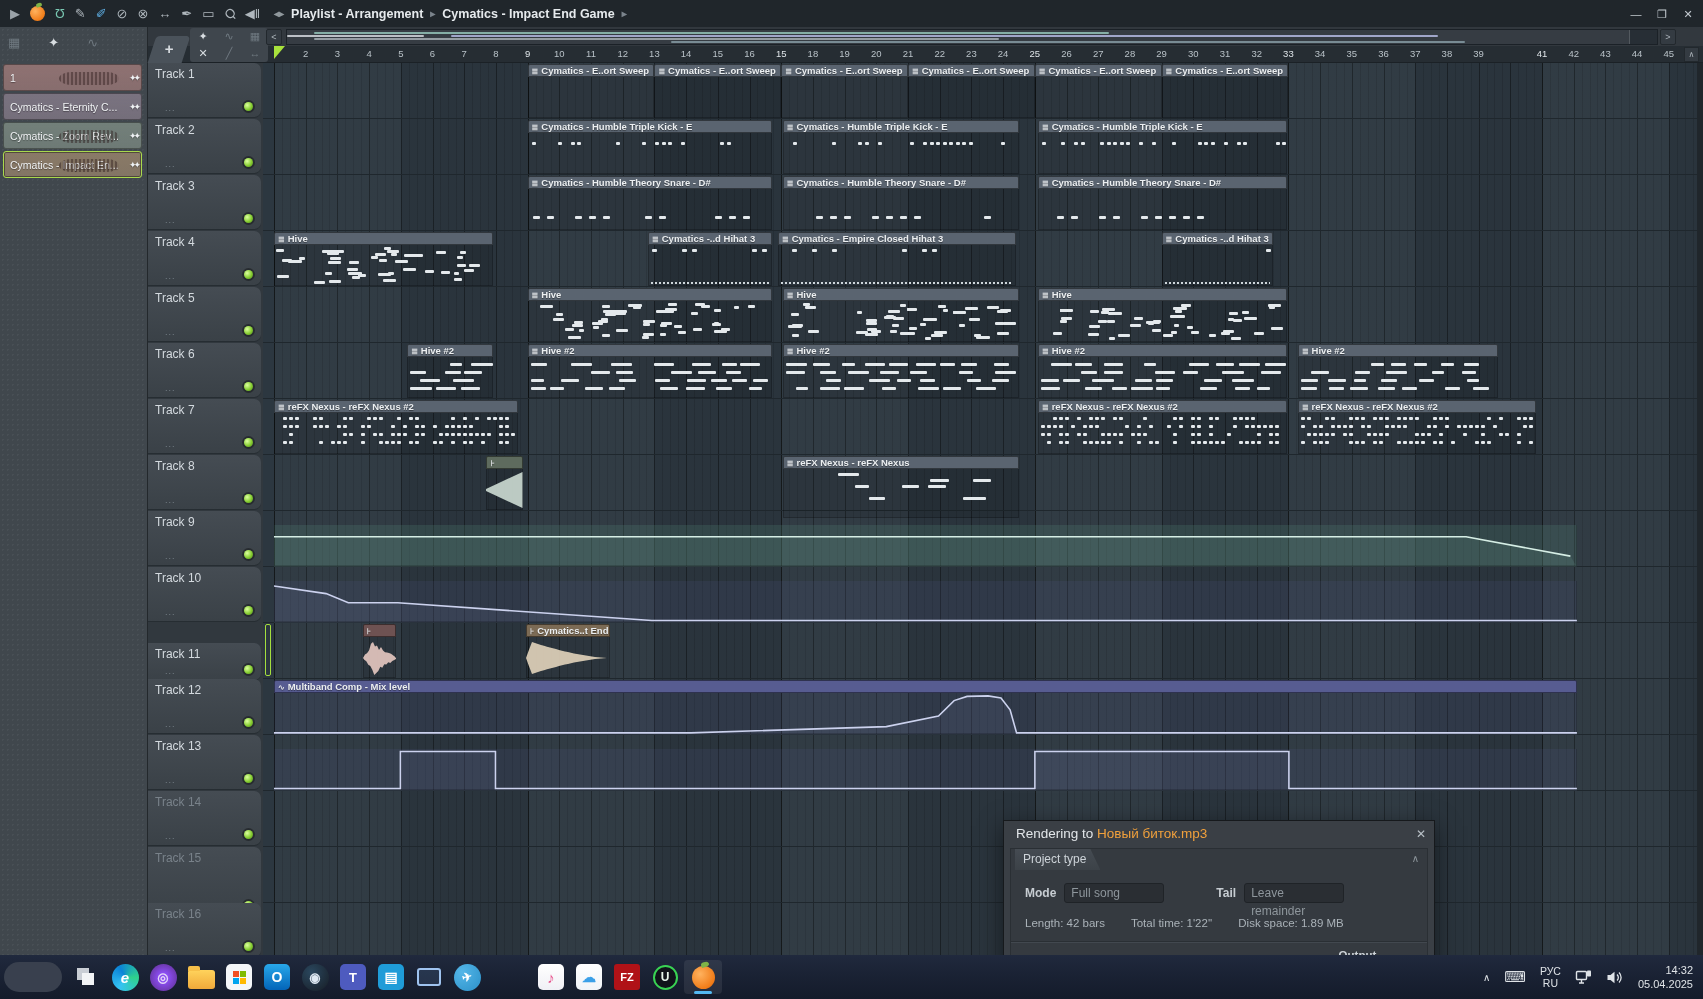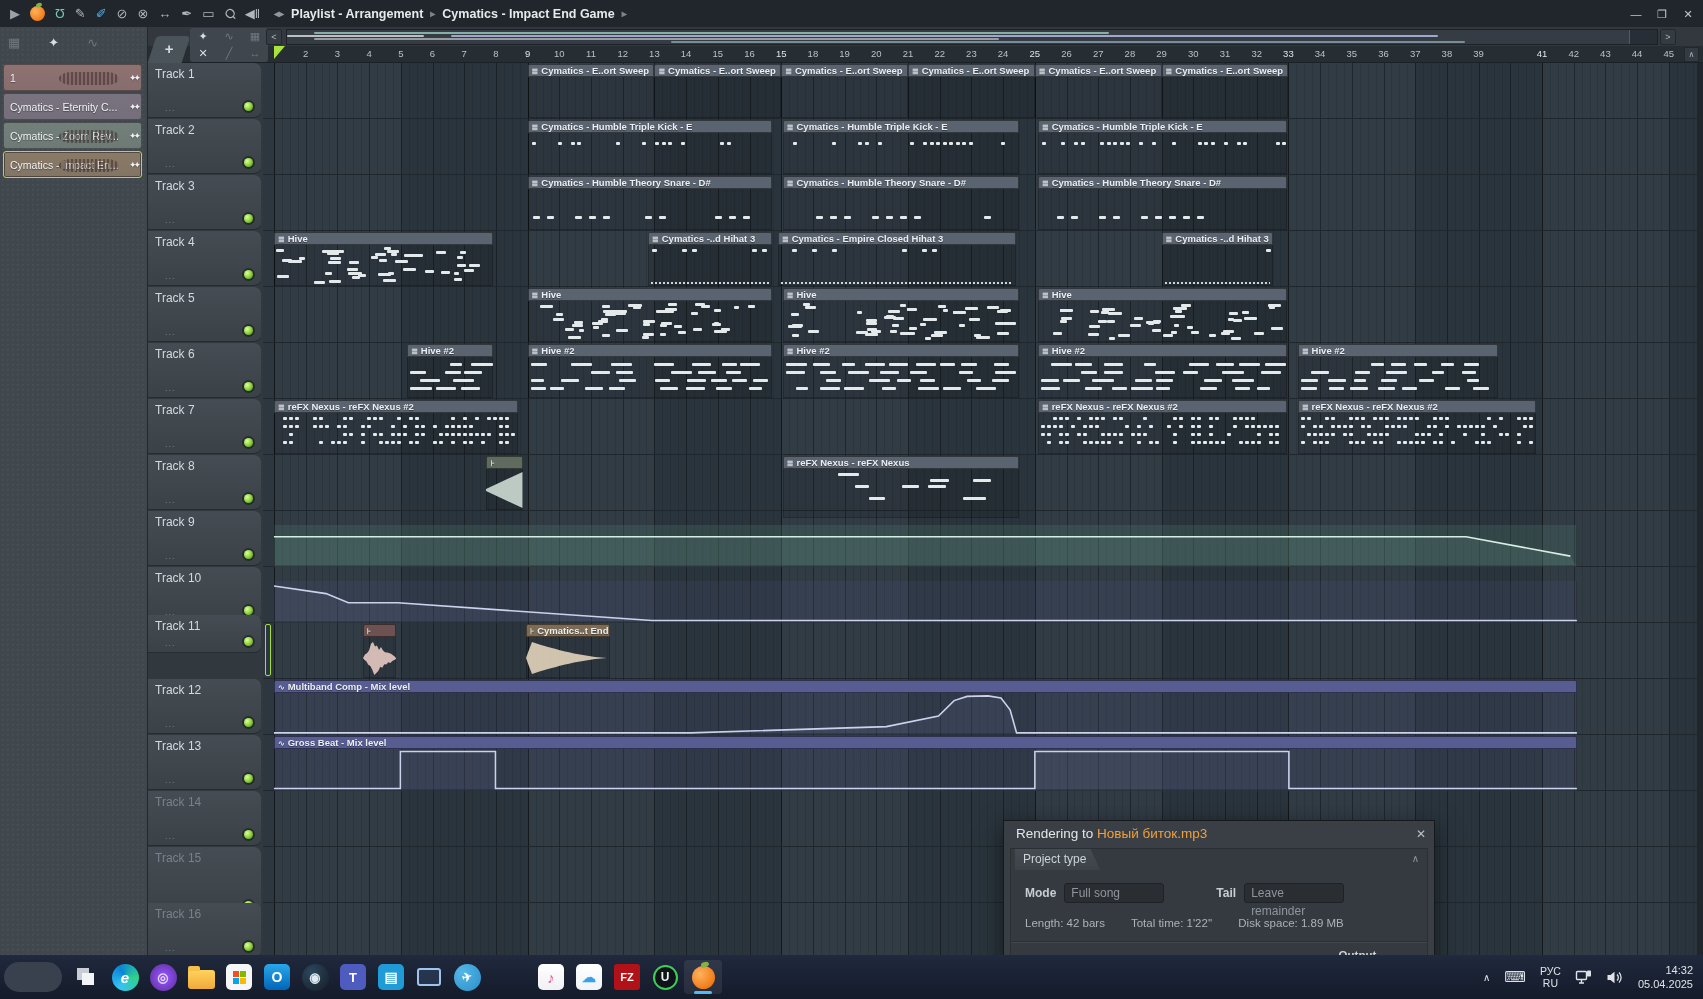--- a/index.html
+++ b/index.html
@@ -324,21 +324,21 @@
       <div class="plate" style="top: 448px; height: 55px;">
         <span class="tname">Track 9</span>
         <span class="dots">...</span>
         <span class="led"></span>
       </div>
       <div class="plate" style="top: 504px; height: 55px;">
         <span class="tname">Track 10</span>
         <span class="dots">...</span>
         <span class="led"></span>
       </div>
-      <div class="plate" style="top: 552px; height: 38px;">
+      <div class="plate" style="top: 580px; height: 38px;">
         <span class="tname">Track 11</span>
         <span class="dots">...</span>
         <span class="led"></span>
       </div>
       <div class="plate" style="top: 616px; height: 55px;">
         <span class="tname">Track 12</span>
         <span class="dots">...</span>
         <span class="led"></span>
       </div>
       <div class="plate" style="top: 672px; height: 55px;">
@@ -1221,21 +1221,20 @@
         </div>
         <div class="clip" style="left: 11px; top: 617px; width: 1302.87px; height: 54px;">
           <div class="clip-h" style="background: rgb(87, 92, 145);"><span class="cic">∿</span>Multiband Comp - Mix level</div>
           <div class="clip-b" style="background: rgba(88, 94, 148, 0.14);"></div>
           <svg class="autosvg" viewBox="0 0 1302.8700000000001 42" preserveAspectRatio="none">
             <path d="M0,42 L0.0,39.9 L416.9,39.9 L612.3,33.6 L664.5,23.1 L680.1,7.6 L693.1,3.4 L714.0,2.9 L727.0,5.0 L736.1,16.8 L742.6,39.9 L1302.9,39.9 L1302.8700000000001,42 Z" fill="rgba(140,146,200,.10)"></path>
             <polyline points="0.0,39.9 416.9,39.9 612.3,33.6 664.5,23.1 680.1,7.6 693.1,3.4 714.0,2.9 727.0,5.0 736.1,16.8 742.6,39.9 1302.9,39.9" fill="none" stroke="#ccd2ee" stroke-width="1.6"></polyline>
           </svg>
         </div>
         <div class="clip" style="left: 11px; top: 673px; width: 1302.87px; height: 54px;">
-          <div class="clip-h" style="background: rgb(87, 92, 145);"><span class="cic">∿</span>Gross Beat - Mix level</div>
           <div class="clip-b" style="background: rgba(88, 94, 148, 0.14);"></div>
           <svg class="autosvg" viewBox="0 0 1302.8700000000001 42" preserveAspectRatio="none">
             <path d="M0,42 L0.0,39.5 L126.4,39.5 L126.4,2.5 L221.5,2.5 L221.5,39.5 L760.9,39.5 L760.9,2.5 L1014.9,2.5 L1014.9,39.5 L1302.9,39.5 L1302.8700000000001,42 Z" fill="rgba(140,146,200,.10)"></path>
             <polyline points="0.0,39.5 126.4,39.5 126.4,2.5 221.5,2.5 221.5,39.5 760.9,39.5 760.9,2.5 1014.9,2.5 1014.9,39.5 1302.9,39.5" fill="none" stroke="#ccd2ee" stroke-width="1.6"></polyline>
           </svg>
         </div>
       </div>
   </div>
   <div class="vscrollbar"></div>
 

